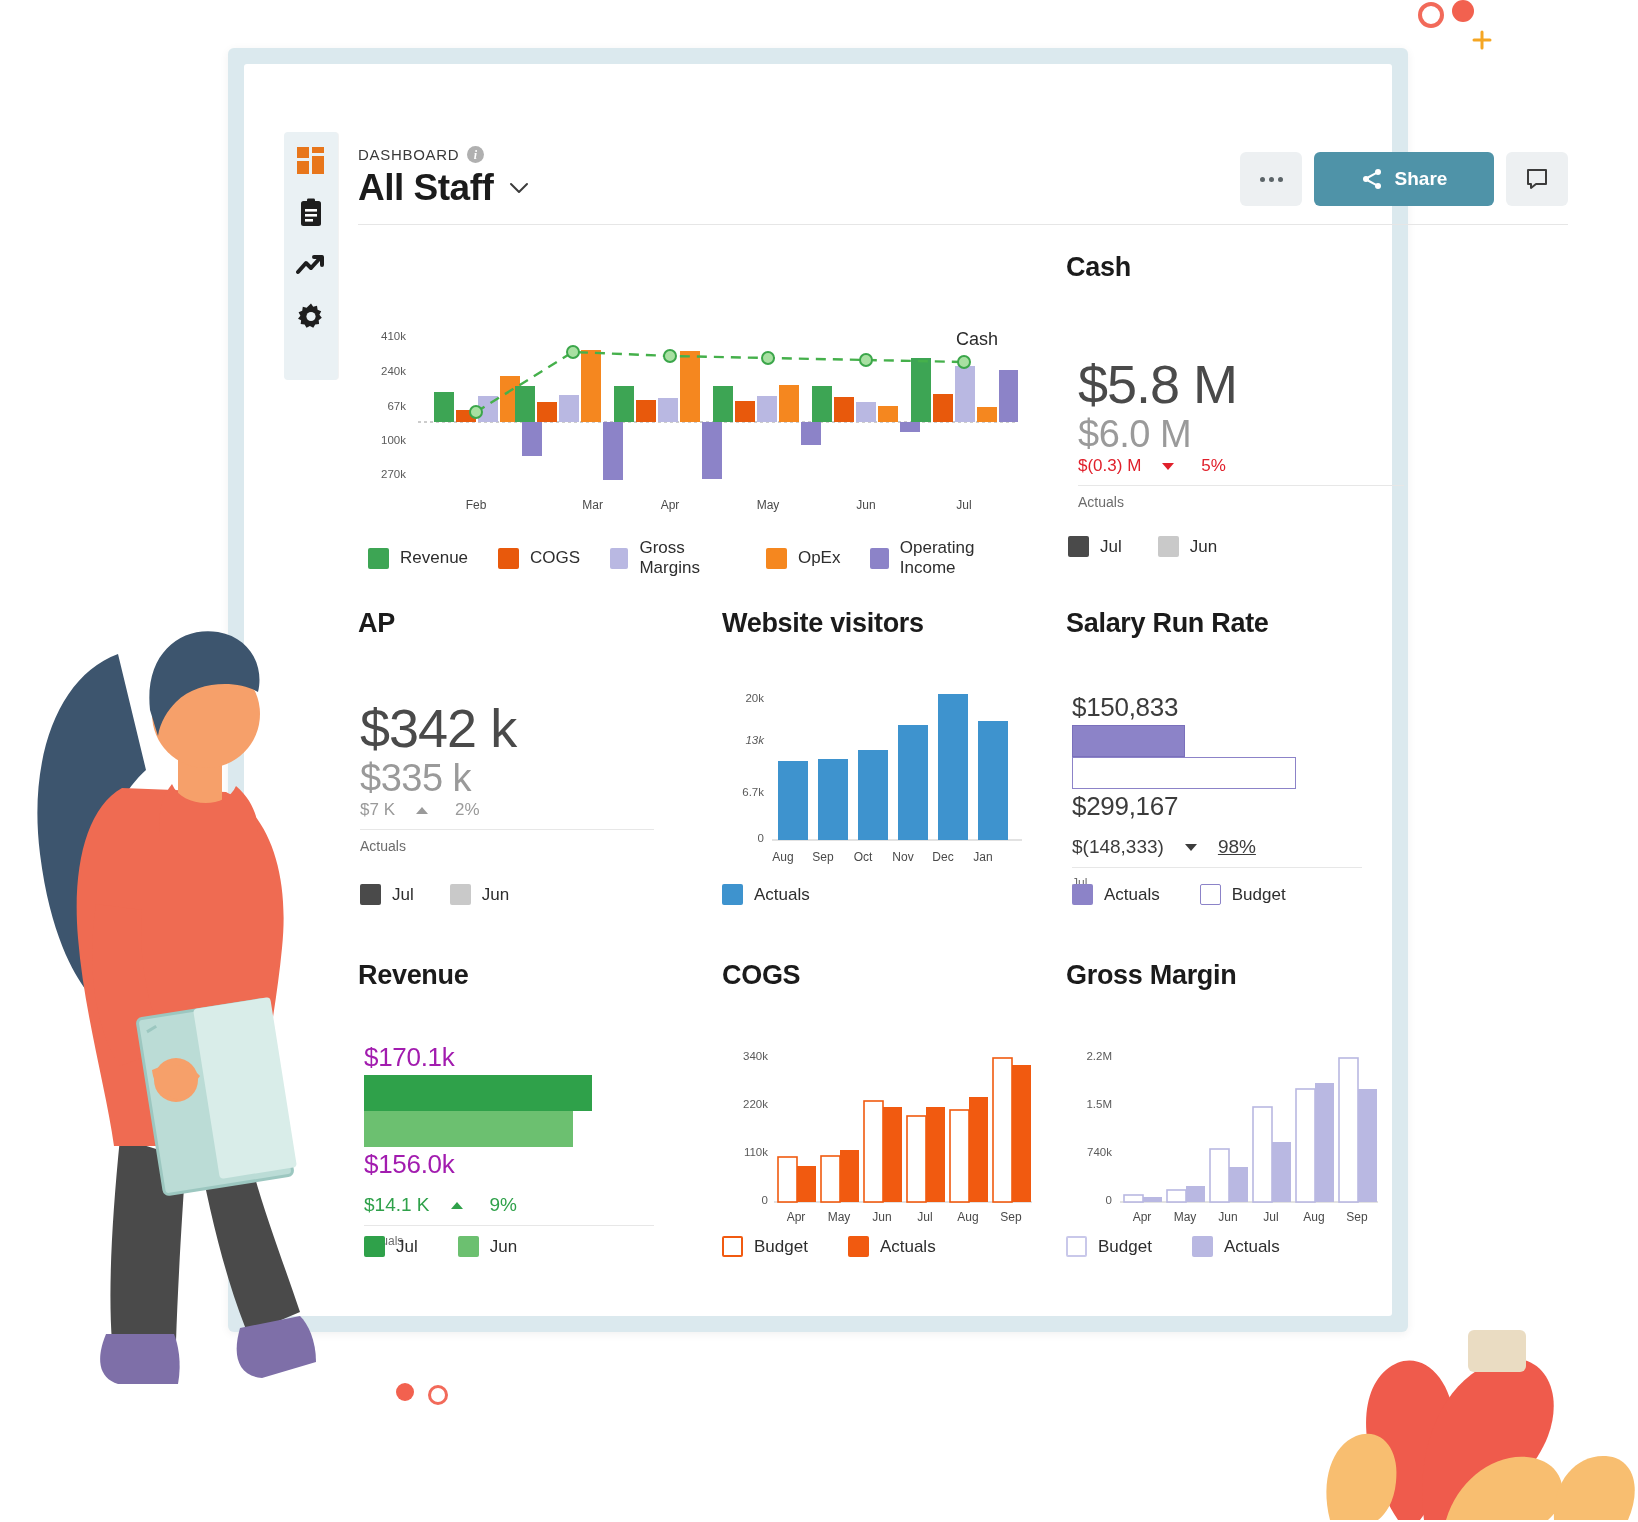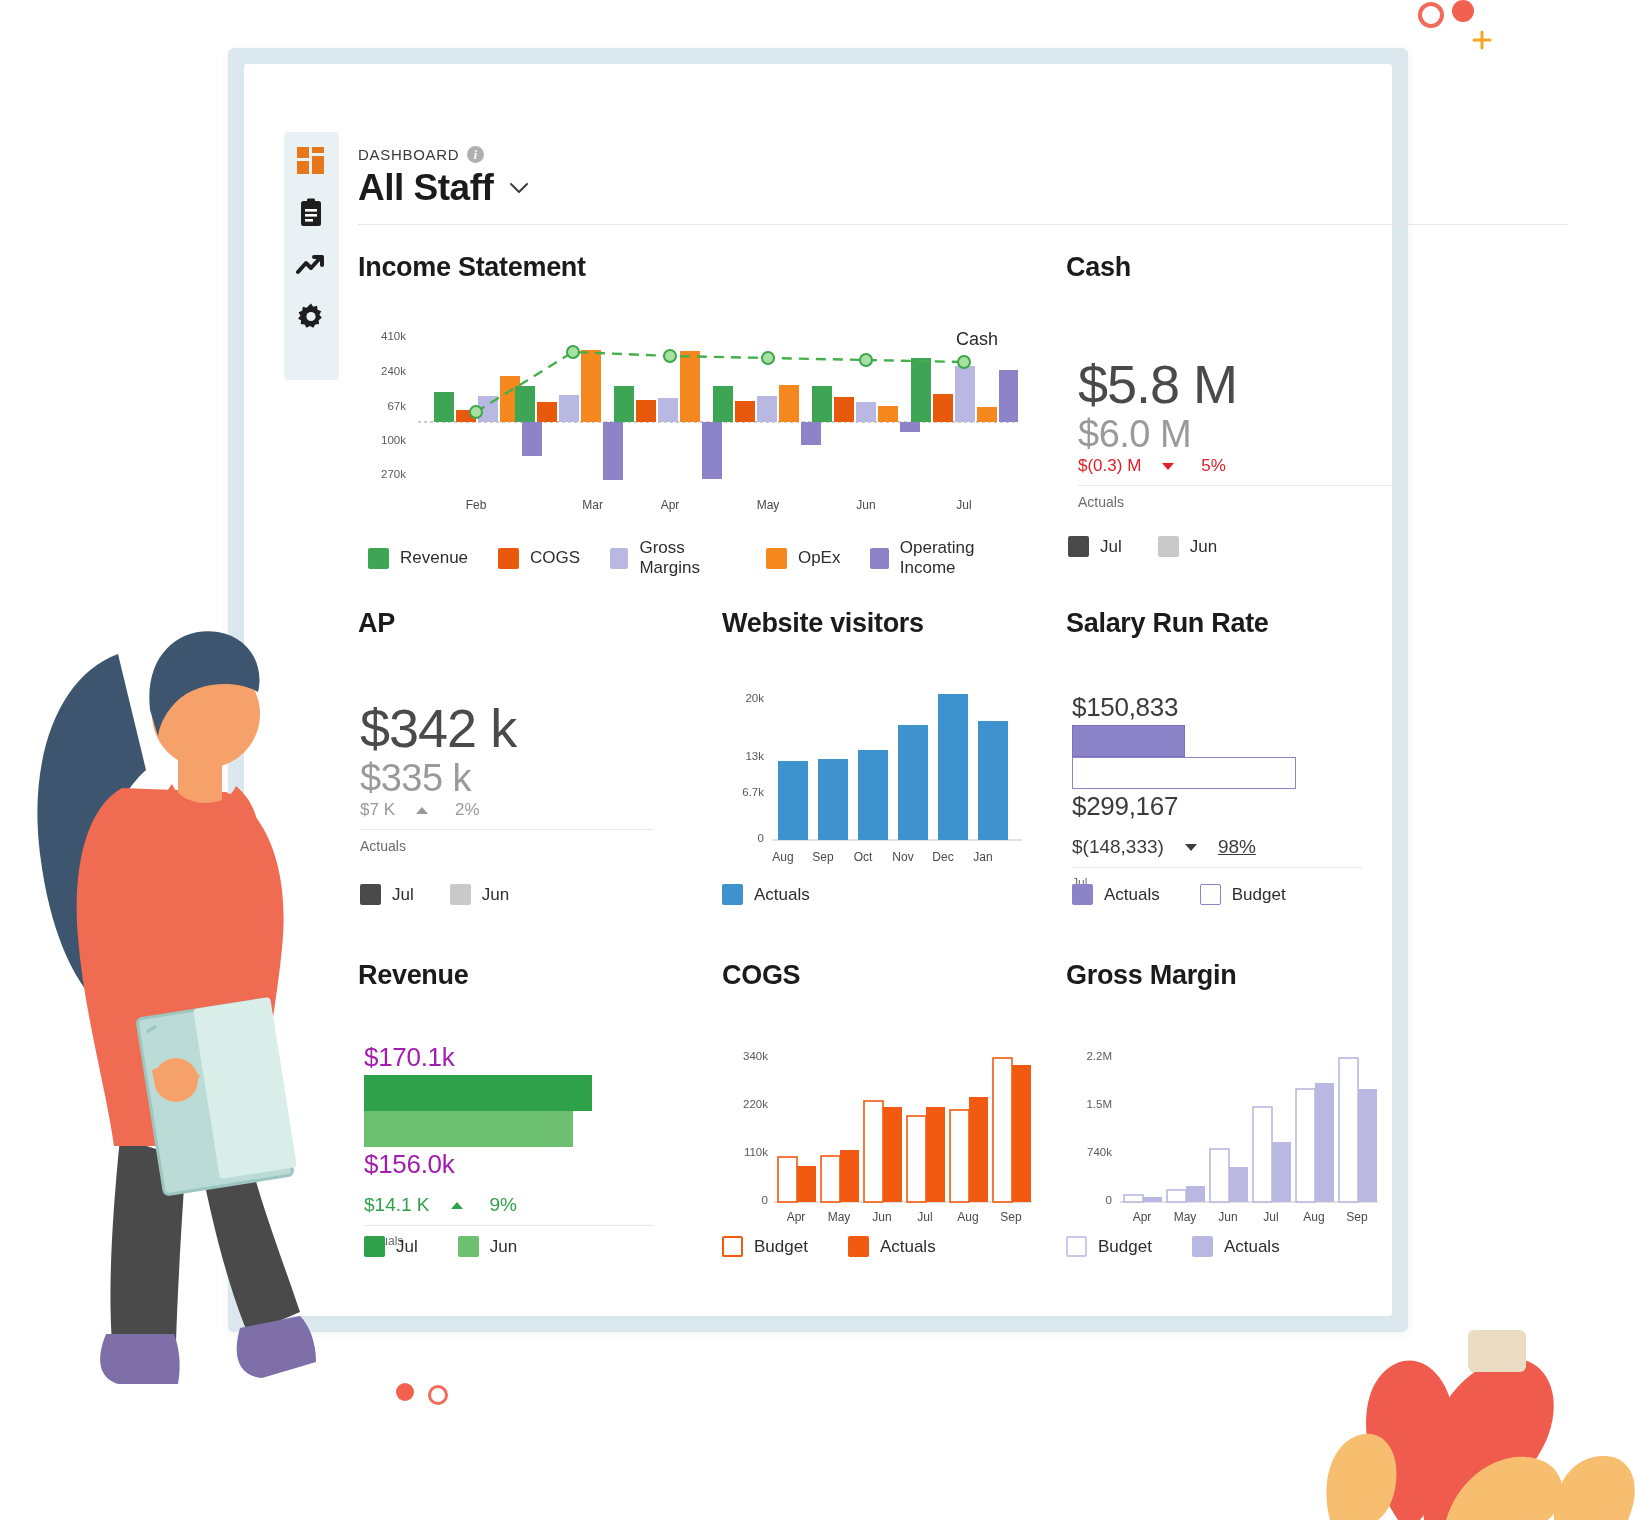--- a/index.html
+++ b/index.html
@@ -149,25 +149,47 @@
     <span>DASHBOARD</span>
     <span id="info-icon">i</span>
   </div>
   <div id="title-row">
     <div id="page-title">All Staff</div>
     <svg class="chev" viewBox="0 0 20 12">
       <path d="M2 2 L10 10 L18 2" stroke="#3c3c3c" stroke-width="2" fill="none" stroke-linecap="round" stroke-linejoin="round"></path>
     </svg>
   </div>
 
+  <div id="header-actions">
+    <div class="btn" id="more-button">
+      <span class="dots">
+          <i></i>
+          <i></i>
+          <i></i>
+        </span>
+    </div>
+    <div class="btn" id="share-button">
+      <svg width="22" height="22" viewBox="0 0 22 22">
+        <circle cx="17" cy="4" r="3" fill="#fff"></circle>
+          <circle cx="17" cy="18" r="3" fill="#fff"></circle>
+          <circle cx="5" cy="11" r="3" fill="#fff"></circle>
+        <path d="M7 9.5 L15 5.2 M7 12.5 L15 16.8" stroke="#fff" stroke-width="2"></path>
+      </svg>
+      <span>Share</span>
+    </div>
+    <div class="btn" id="comment-button">
+      <svg width="24" height="24" viewBox="0 0 24 24">
+        <path d="M3 3 h18 v14 h-10 l-5 4 v-4 H3 z" fill="none" stroke="#3c3c3c" stroke-width="2" stroke-linejoin="round"></path>
+      </svg>
+    </div>
+  </div>
 </div>
 <div id="header-rule"></div>
 
 <div class="panel" style="left:358px;top:252px;width:660px;height:320px;">
-  <div class="panel-title">Income Statement</div>
 
   <div style="position:absolute;left:0;top:70px;width:660px;height:190px;">
 
     <div class="ytick" style="left:0px;top:8px;width:48px;">410k</div>
     <div class="ytick" style="left:0px;top:43px;width:48px;">240k</div>
     <div class="ytick" style="left:0px;top:78px;width:48px;">67k</div>
     <div class="ytick" style="left:0px;top:112px;width:48px;">100k</div>
     <div class="ytick" style="left:0px;top:146px;width:48px;">270k</div>
 
     <svg width="600" height="190" viewBox="0 0 600 190" style="position:absolute;left:60px;top:0;">
@@ -303,21 +325,21 @@
       <span class="legend-label">Jun</span>
     </div>
   </div>
 </div>
 
 <div class="panel" style="left:722px;top:608px;width:330px;height:310px;">
   <div class="panel-title">Website visitors</div>
 
   <div style="position:absolute;left:0;top:78px;width:300px;height:170px;">
     <div class="ytick" style="left:0;top:6px;width:42px;">20k</div>
-    <div class="ytick" style="left:0;top:64px;width:42px;">13k</div>
+    <div class="ytick" style="left:0;top:48px;width:42px;font-style:italic;">13k</div>
     <div class="ytick" style="left:0;top:100px;width:42px;">6.7k</div>
     <div class="ytick" style="left:0;top:146px;width:42px;">0</div>
 
     <svg width="250" height="160" viewBox="0 0 250 160" style="position:absolute;left:50px;top:0;">
       <line x1="0" y1="154" x2="250" y2="154" stroke="#e2e2e2" stroke-width="2"></line>
       <g fill="#3E93CE">
         <rect x="6" y="75" width="30" height="79"></rect>
         <rect x="46" y="73" width="30" height="81"></rect>
         <rect x="86" y="64" width="30" height="90"></rect>
         <rect x="126" y="39" width="30" height="115"></rect>

